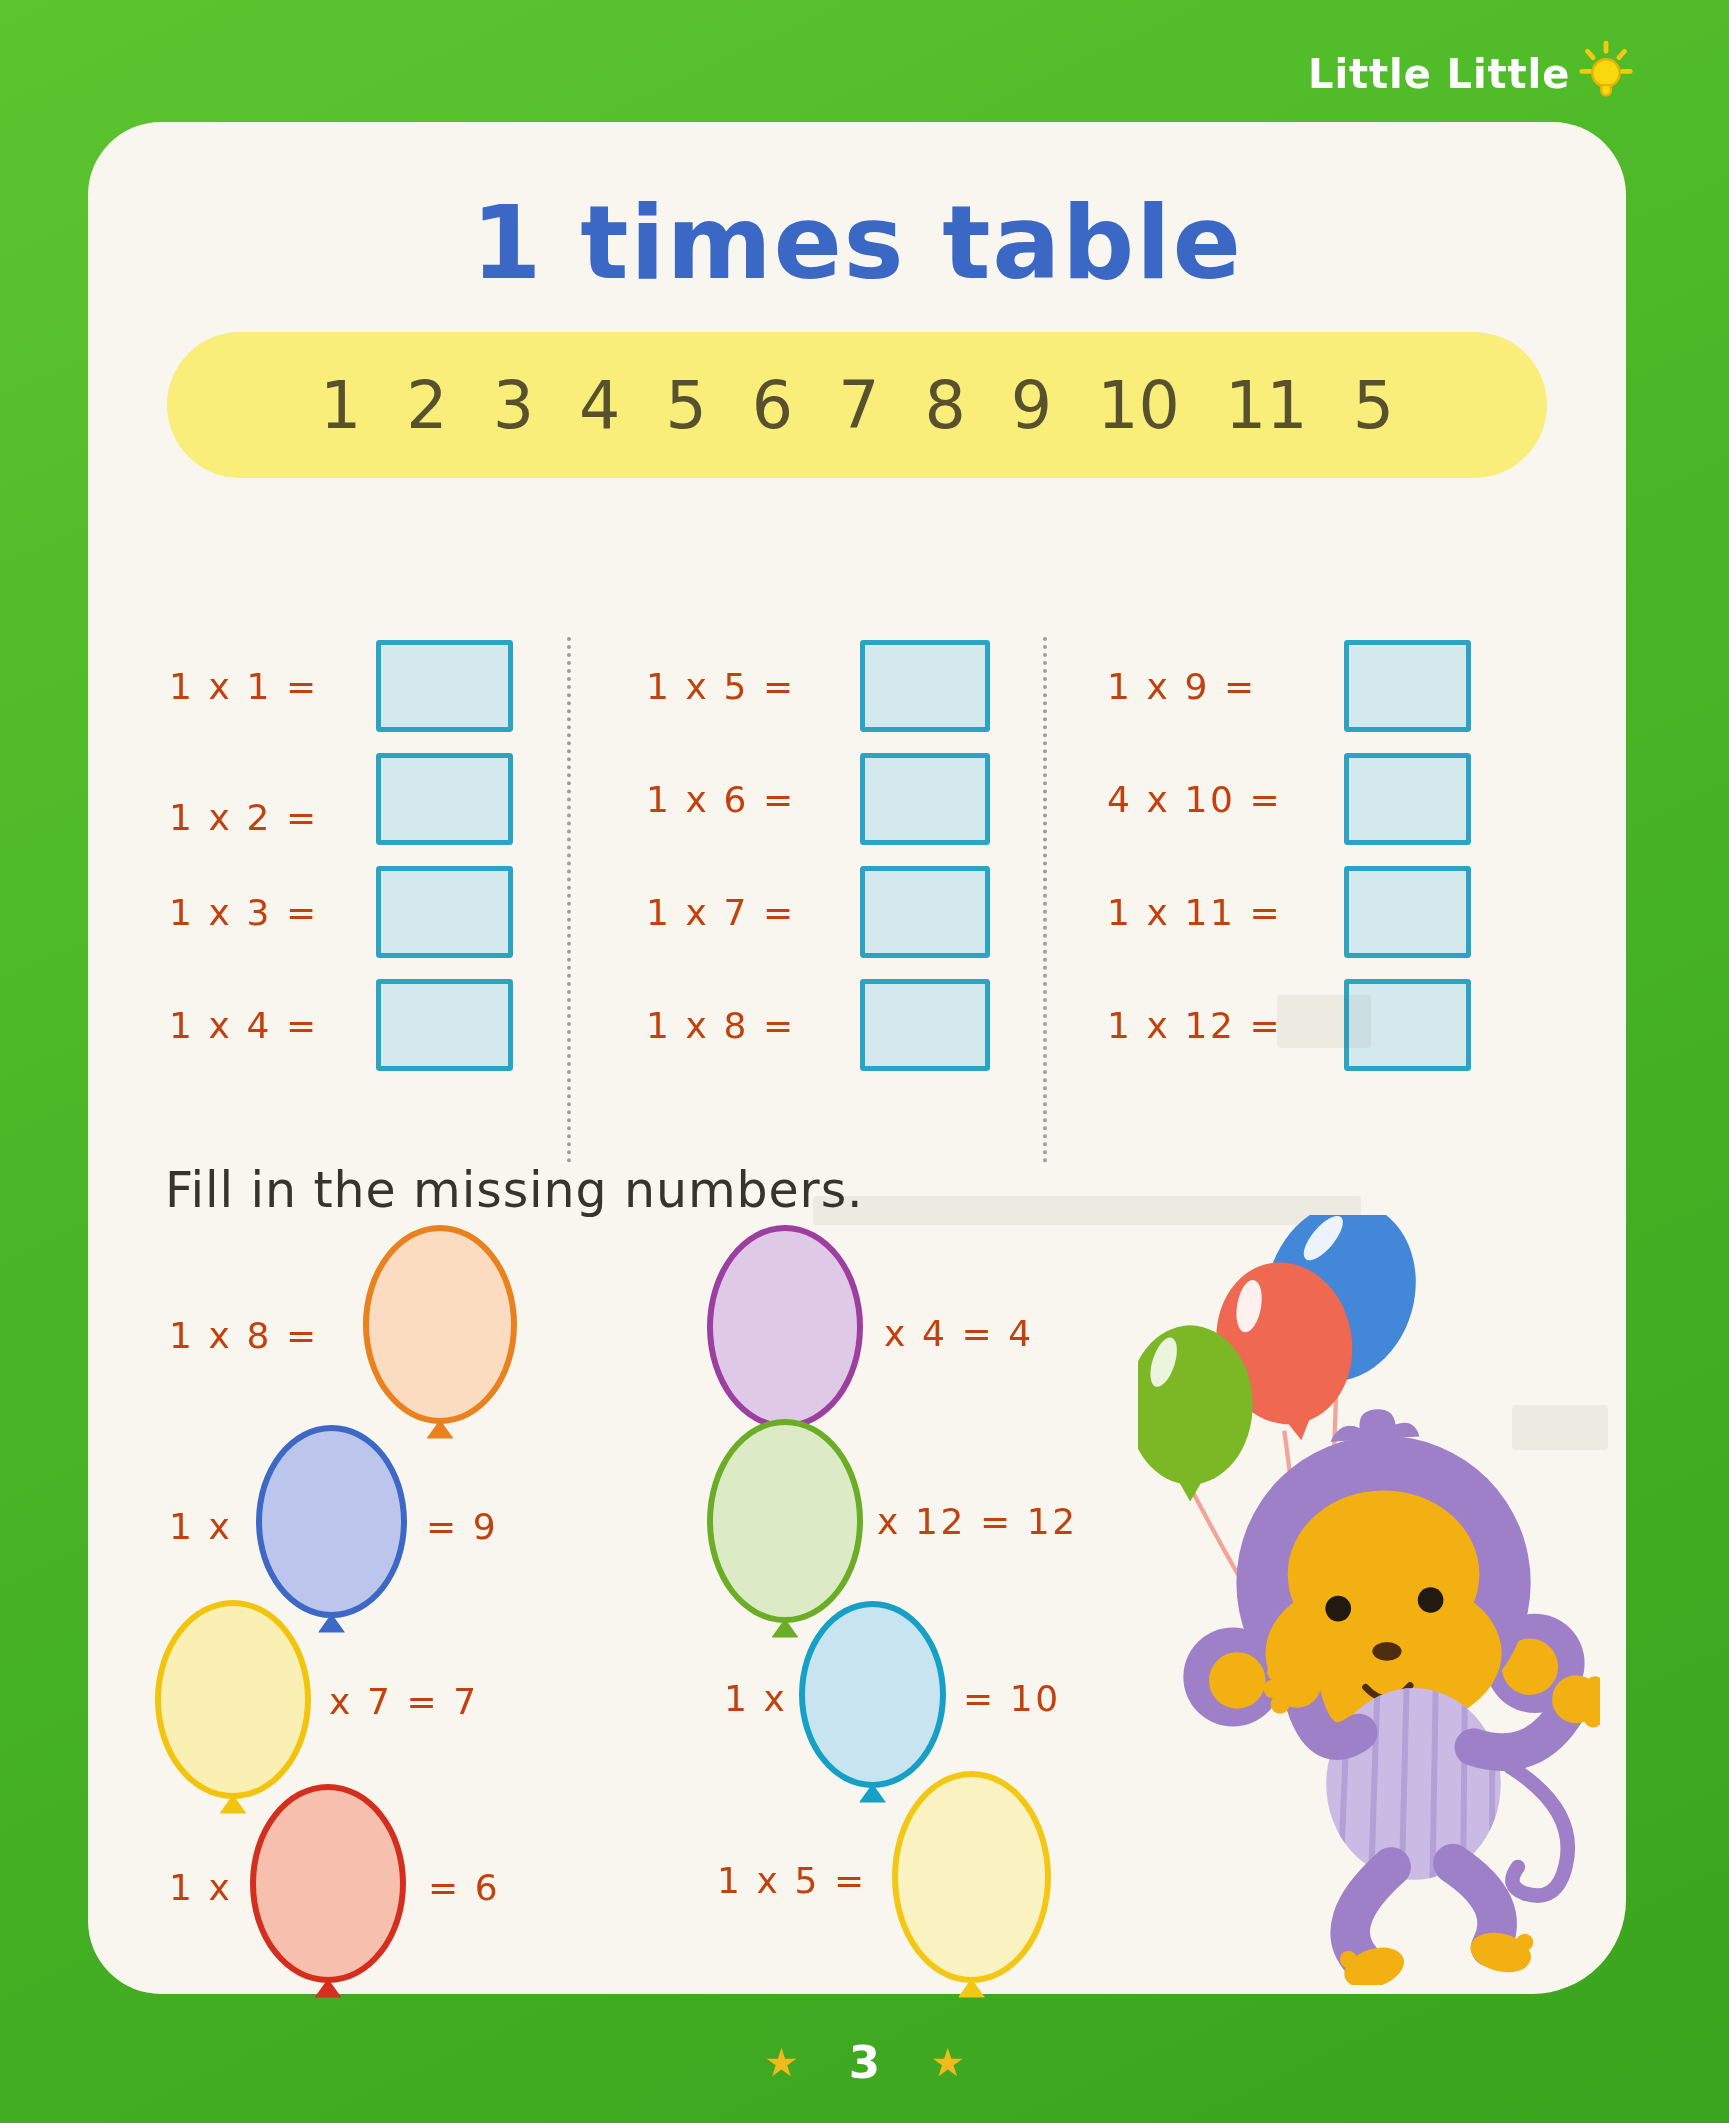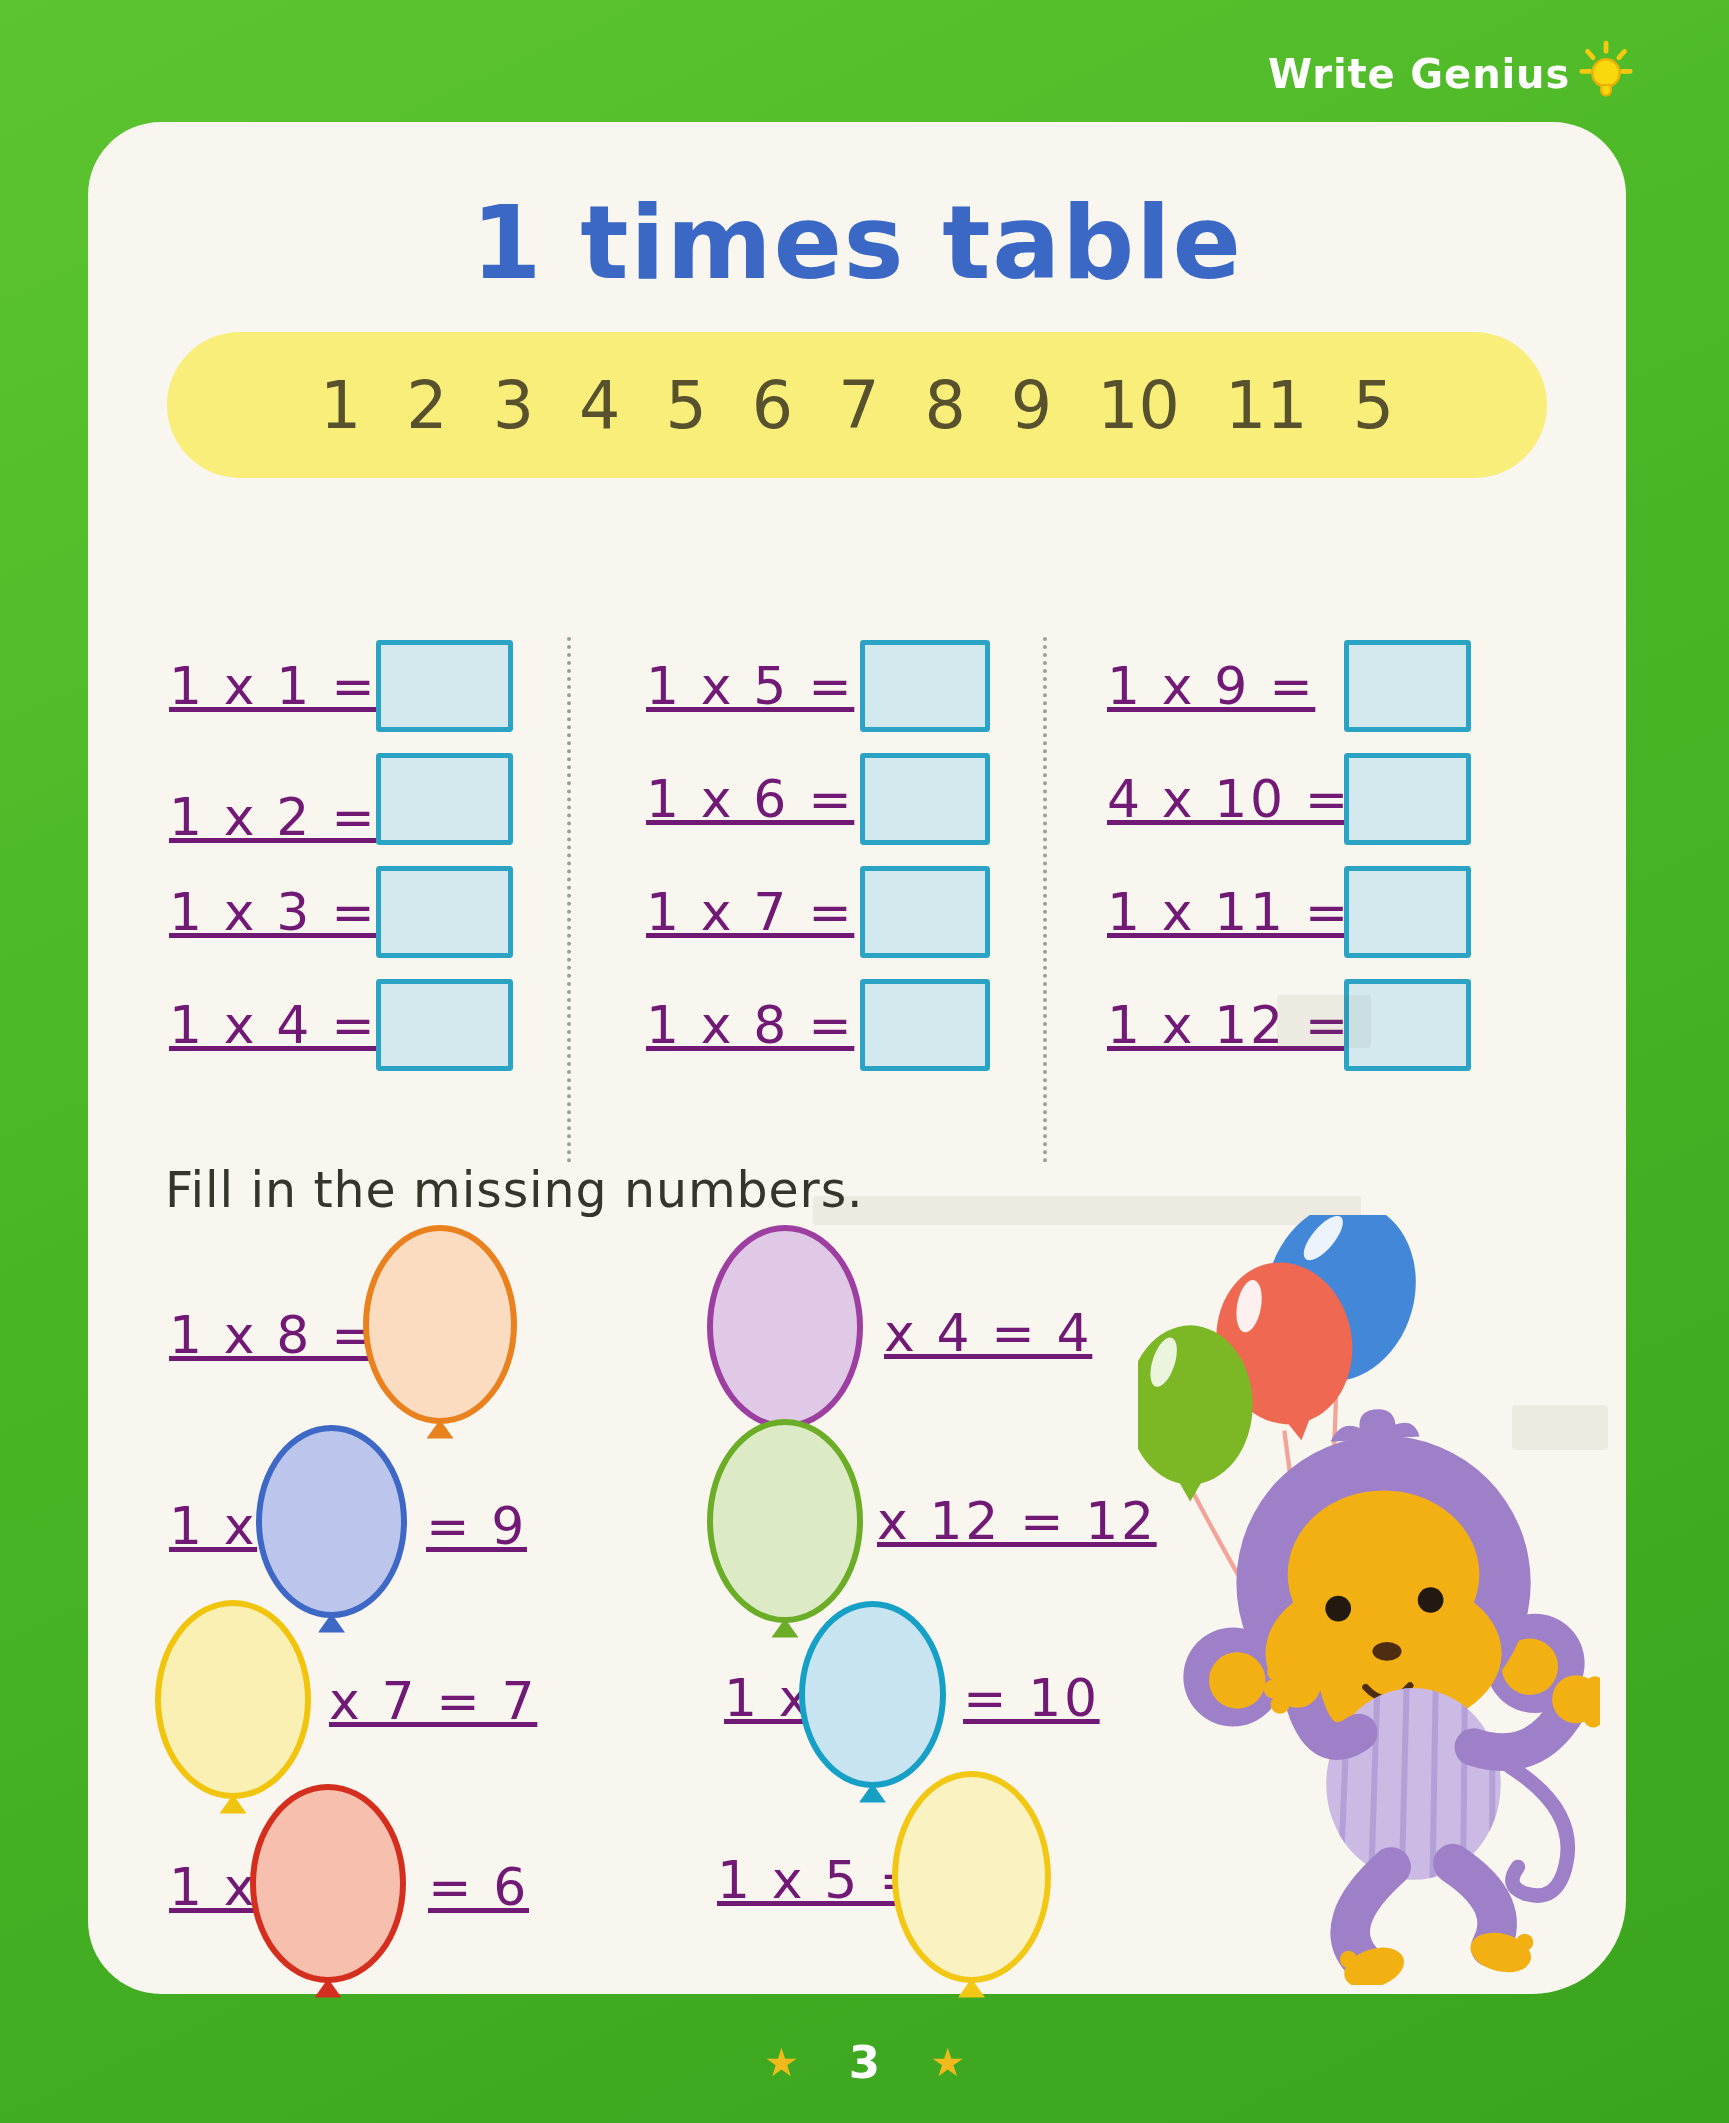--- a/index.html
+++ b/index.html
@@ -26,21 +26,21 @@
     background:var(--banner-yellow);border-radius:75px;
     display:flex;align-items:center;justify-content:center;gap:45px;
   }
   .banner span{font-size:65px;color:#57512d;}
   .instructions{
     position:absolute;left:79px;top:377px;width:1370px;
     font-size:45px;line-height:1.35;color:#4a4a3e;letter-spacing:0.9px;
   }
   .eq-text{
     position:absolute;transform:translateY(-50%);white-space:nowrap;
-    font-size:52px;color:#701a75;letter-spacing:2.6px;text-decoration:underline;
+    font-size:36px;color:#c2410c;letter-spacing:2.6px;
   }
   .answer-box{
     position:absolute;height:92px;border-radius:3.4px;
     background:var(--box-fill);border:5.1px solid var(--box-border);
     box-sizing:border-box;
   }
   .dotted-sep{
     position:absolute;top:515px;height:526px;width:0;
     border-left:4.3px dotted #99a09c;
   }
@@ -62,21 +62,21 @@
     position:absolute;left:0;top:2036px;width:100%;
     display:flex;align-items:center;justify-content:center;gap:50px;
   }
   .footer .star{font-size:39px;color:var(--star-yellow);}
   .footer .pagenum{font-size:45px;font-weight:bold;color:#ffffff;}
 </style>
 </head>
 <body style="--title-blue: #3a68c4; --banner-yellow: #f8ee79; --box-fill: #d3e9ee; --box-border: #2ba3c4; --star-yellow: #f0b91c;">
 
 <div class="brand">
-  <span class="brand-text">Write Genius</span>
+  <span class="brand-text">Little Little</span>
   <span>
     <svg viewBox="0 0 72 84" width="58" height="68">
       <g stroke="#f4c90f" stroke-width="6" stroke-linecap="round">
         <line x1="36" y1="5" x2="36" y2="15"></line>
         <line x1="13" y1="15" x2="20" y2="23"></line>
         <line x1="59" y1="15" x2="52" y2="23"></line>
         <line x1="6" y1="40" x2="16" y2="40"></line>
         <line x1="66" y1="40" x2="56" y2="40"></line>
       </g>
       <circle cx="36" cy="42" r="17" fill="#f9d80e" stroke="#e9b007" stroke-width="3"></circle>

